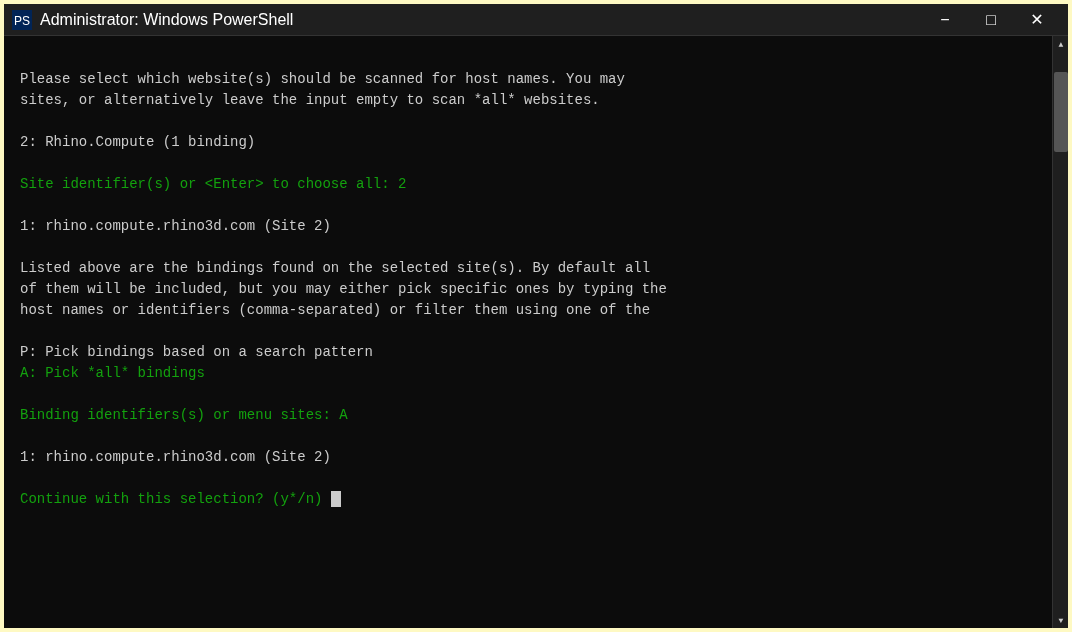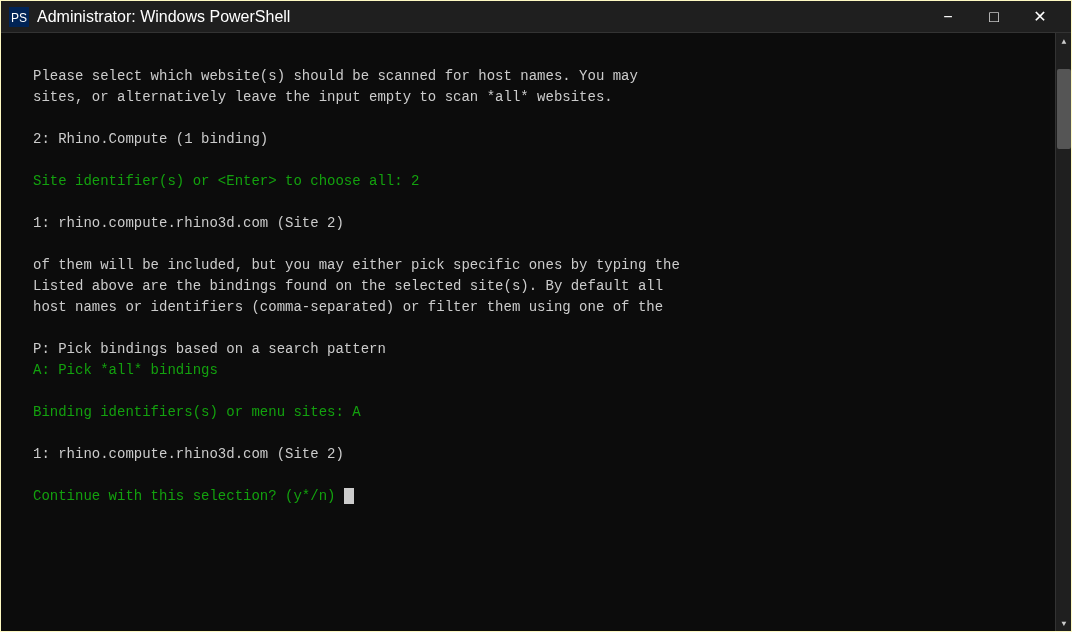--- a/index.html
+++ b/index.html
@@ -15,21 +15,21 @@
       font-family: 'Courier New', Courier, monospace;
       overflow: hidden;
     }
 
     .window {
       width: 1072px;
       height: 632px;
       background: #0c0c0c;
       display: flex;
       flex-direction: column;
-      border: 1px solid #fef9c3;
+      border: 4px solid #fef9c3;
     }
 
     .title-bar {
       height: 32px;
       background: #1f1f1f;
       display: flex;
       align-items: center;
       padding: 0 8px;
       flex-shrink: 0;
       border-bottom: 1px solid #333;
@@ -126,21 +126,20 @@
     }
 
     .text-green {
       color: #13a10e;
     }
 
     .line {
       white-space: pre-wrap;
       word-break: break-word;
       min-height: 1.5em;
-      margin-left: 16px;
     }
 
     .blank-line {
       height: 1.5em;
     }
 
     .cursor {
       display: inline-block;
       width: 10px;
       height: 16px;
@@ -178,22 +177,22 @@
       <div class="line text-white">&nbsp;</div>
       <div class="line text-white">Please select which website(s) should be scanned for host names. You may</div>
       <div class="line text-white">sites, or alternatively leave the input empty to scan *all* websites.</div>
       <div class="blank-line"></div>
       <div class="line text-white">2: Rhino.Compute (1 binding)</div>
       <div class="blank-line"></div>
       <div class="line text-green">Site identifier(s) or &lt;Enter&gt; to choose all: 2</div>
       <div class="blank-line"></div>
       <div class="line text-white">1: rhino.compute.rhino3d.com (Site 2)</div>
       <div class="blank-line"></div>
+      <div class="line text-white">Listed above are the bindings found on the selected site(s). By default all</div>
       <div class="line text-white">of them will be included, but you may either pick specific ones by typing the</div>
-      <div class="line text-white">Listed above are the bindings found on the selected site(s). By default all</div>
       <div class="line text-white">host names or identifiers (comma-separated) or filter them using one of the</div>
       <div class="blank-line"></div>
       <div class="line text-white">P: Pick bindings based on a search pattern</div>
       <div class="line text-green">A: Pick *all* bindings</div>
       <div class="blank-line"></div>
       <div class="line text-green">Binding identifiers(s) or menu sites: A</div>
       <div class="blank-line"></div>
       <div class="line text-white">1: rhino.compute.rhino3d.com (Site 2)</div>
       <div class="blank-line"></div>
       <div class="line text-green">Continue with this selection? (y*/n) <span class="cursor"></span></div>

